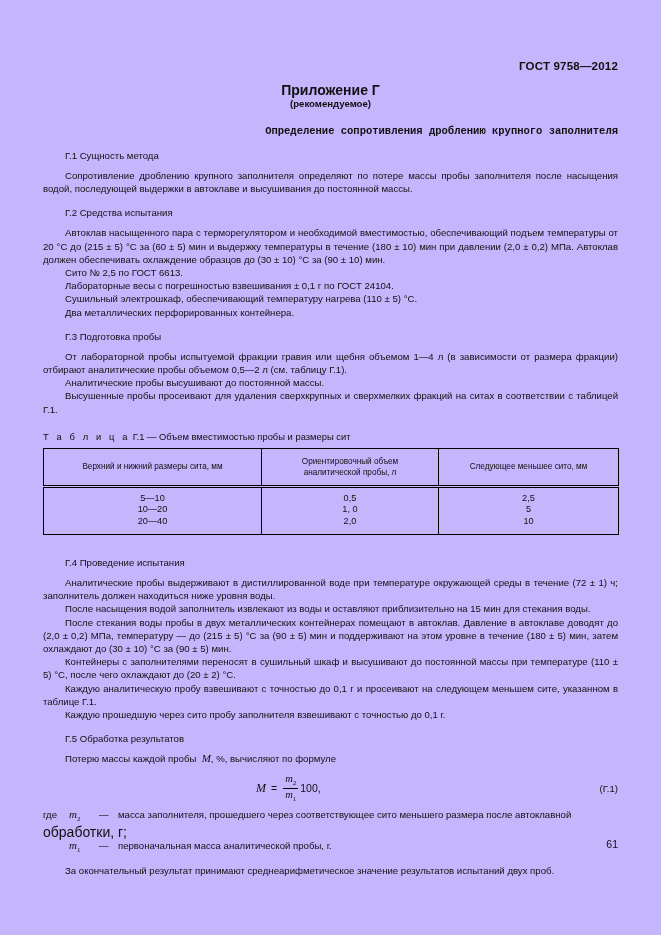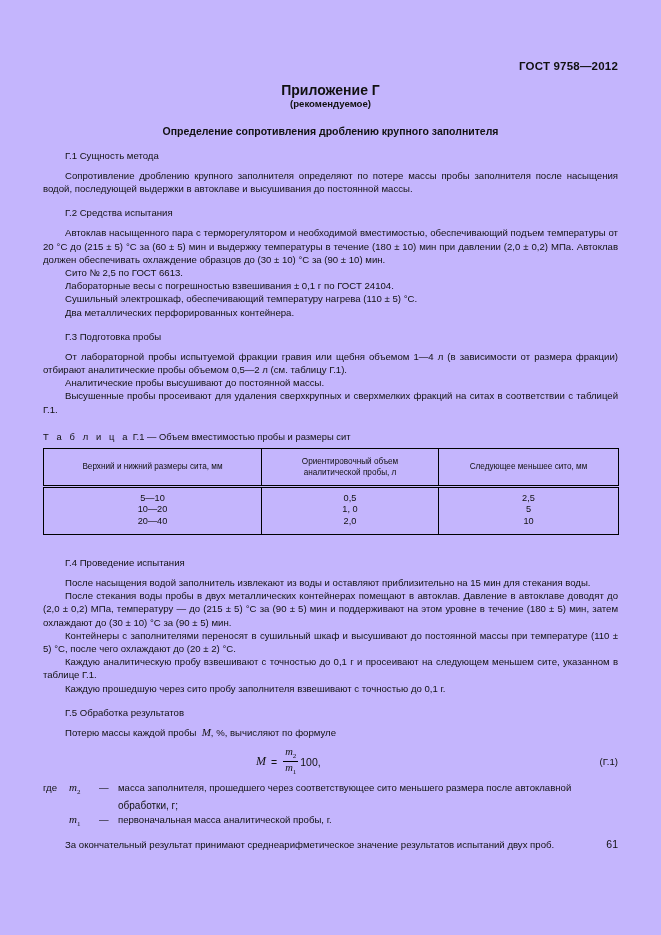--- a/index.html
+++ b/index.html
@@ -49,22 +49,23 @@
     line-height: 13px;
   }
   .annex-sub {
     font-size: 9.6px;
     font-weight: bold;
     line-height: 13px;
   }
   .annex-heading {
     font-size: 10.5px;
     font-weight: bold;
-    text-align: center;
+    text-align: right;
     line-height: 14px;
+    font-family: Liberation Mono, monospace;
   }
 
   
   .sec-head {
     font-size: 9.6px;
     font-weight: normal;
     line-height: 13px;
     margin-left: 22px;
   }
   p.body-text {
@@ -202,22 +203,21 @@
   }
   .where-row .dash {
     width: 19px;
     flex: 0 0 19px;
   }
   .where-row .def {
     flex: 1 1 auto;
     text-align: justify;
   }
   .where-cont {
-    margin-left: 75px;
-    font-size: 10px;
+    font-size: 14px;
     line-height: 13.2px;
   }
   .where-row .sym sub { font-size: 7px; font-style: normal; }
 
   
   .page-number {
     position: absolute;
     right: 43px;
     top: 838px;
     font-size: 10.5px;
@@ -306,20 +306,21 @@
           </td>
         </tr>
       </tbody>
     </table>
 
     <div class="gap-l"></div>
     <div class="gap-s"></div>
 
     <div class="sec-head">Г.4 Проведение испытания</div>
     <div class="gap-s"></div>
+    <p class="body-text">Аналитические пробы выдерживают в дистиллированной воде при температуре окружающей среды в течение (72 ± 1) ч; заполнитель должен находиться ниже уровня воды.</p>
     <p class="body-text">После насыщения водой заполнитель извлекают из воды и оставляют приблизительно на 15 мин для стекания воды.</p>
     <p class="body-text">После стекания воды пробы в двух металлических контейнерах помещают в автоклав. Давление в автоклаве доводят до (2,0 ± 0,2) МПа, температуру — до (215 ± 5) °С за (90 ± 5) мин и поддерживают на этом уровне в течение (180 ± 5) мин, затем охлаждают до (30 ± 10) °С за (90 ± 5) мин.</p>
     <p class="body-text">Контейнеры с заполнителями переносят в сушильный шкаф и высушивают до постоянной массы при температуре (110 ± 5) °С, после чего охлаждают до (20 ± 2) °С.</p>
     <p class="body-text">Каждую аналитическую пробу взвешивают с точностью до 0,1 г и просеивают на следующем меньшем сите, указанном в таблице Г.1.</p>
     <p class="plain-line">Каждую прошедшую через сито пробу заполнителя взвешивают с точностью до 0,1 г.</p>
 
     <div class="gap-m"></div>
 
     <div class="sec-head">Г.5 Обработка результатов</div>
     <div class="gap-s"></div>

